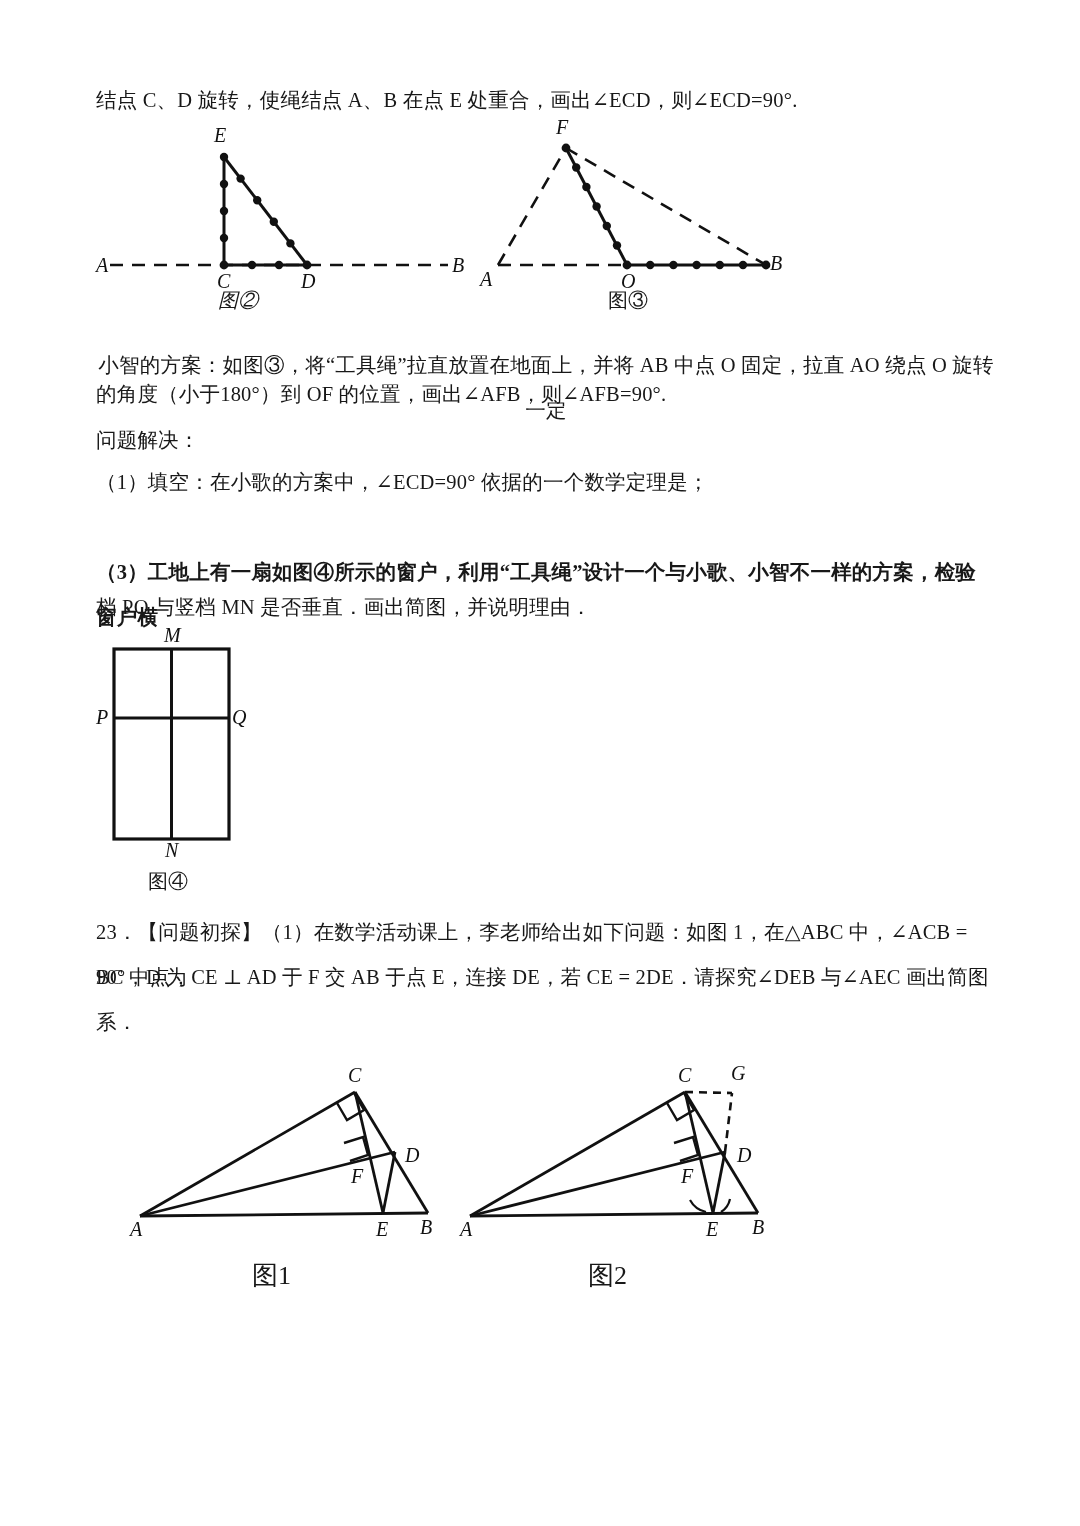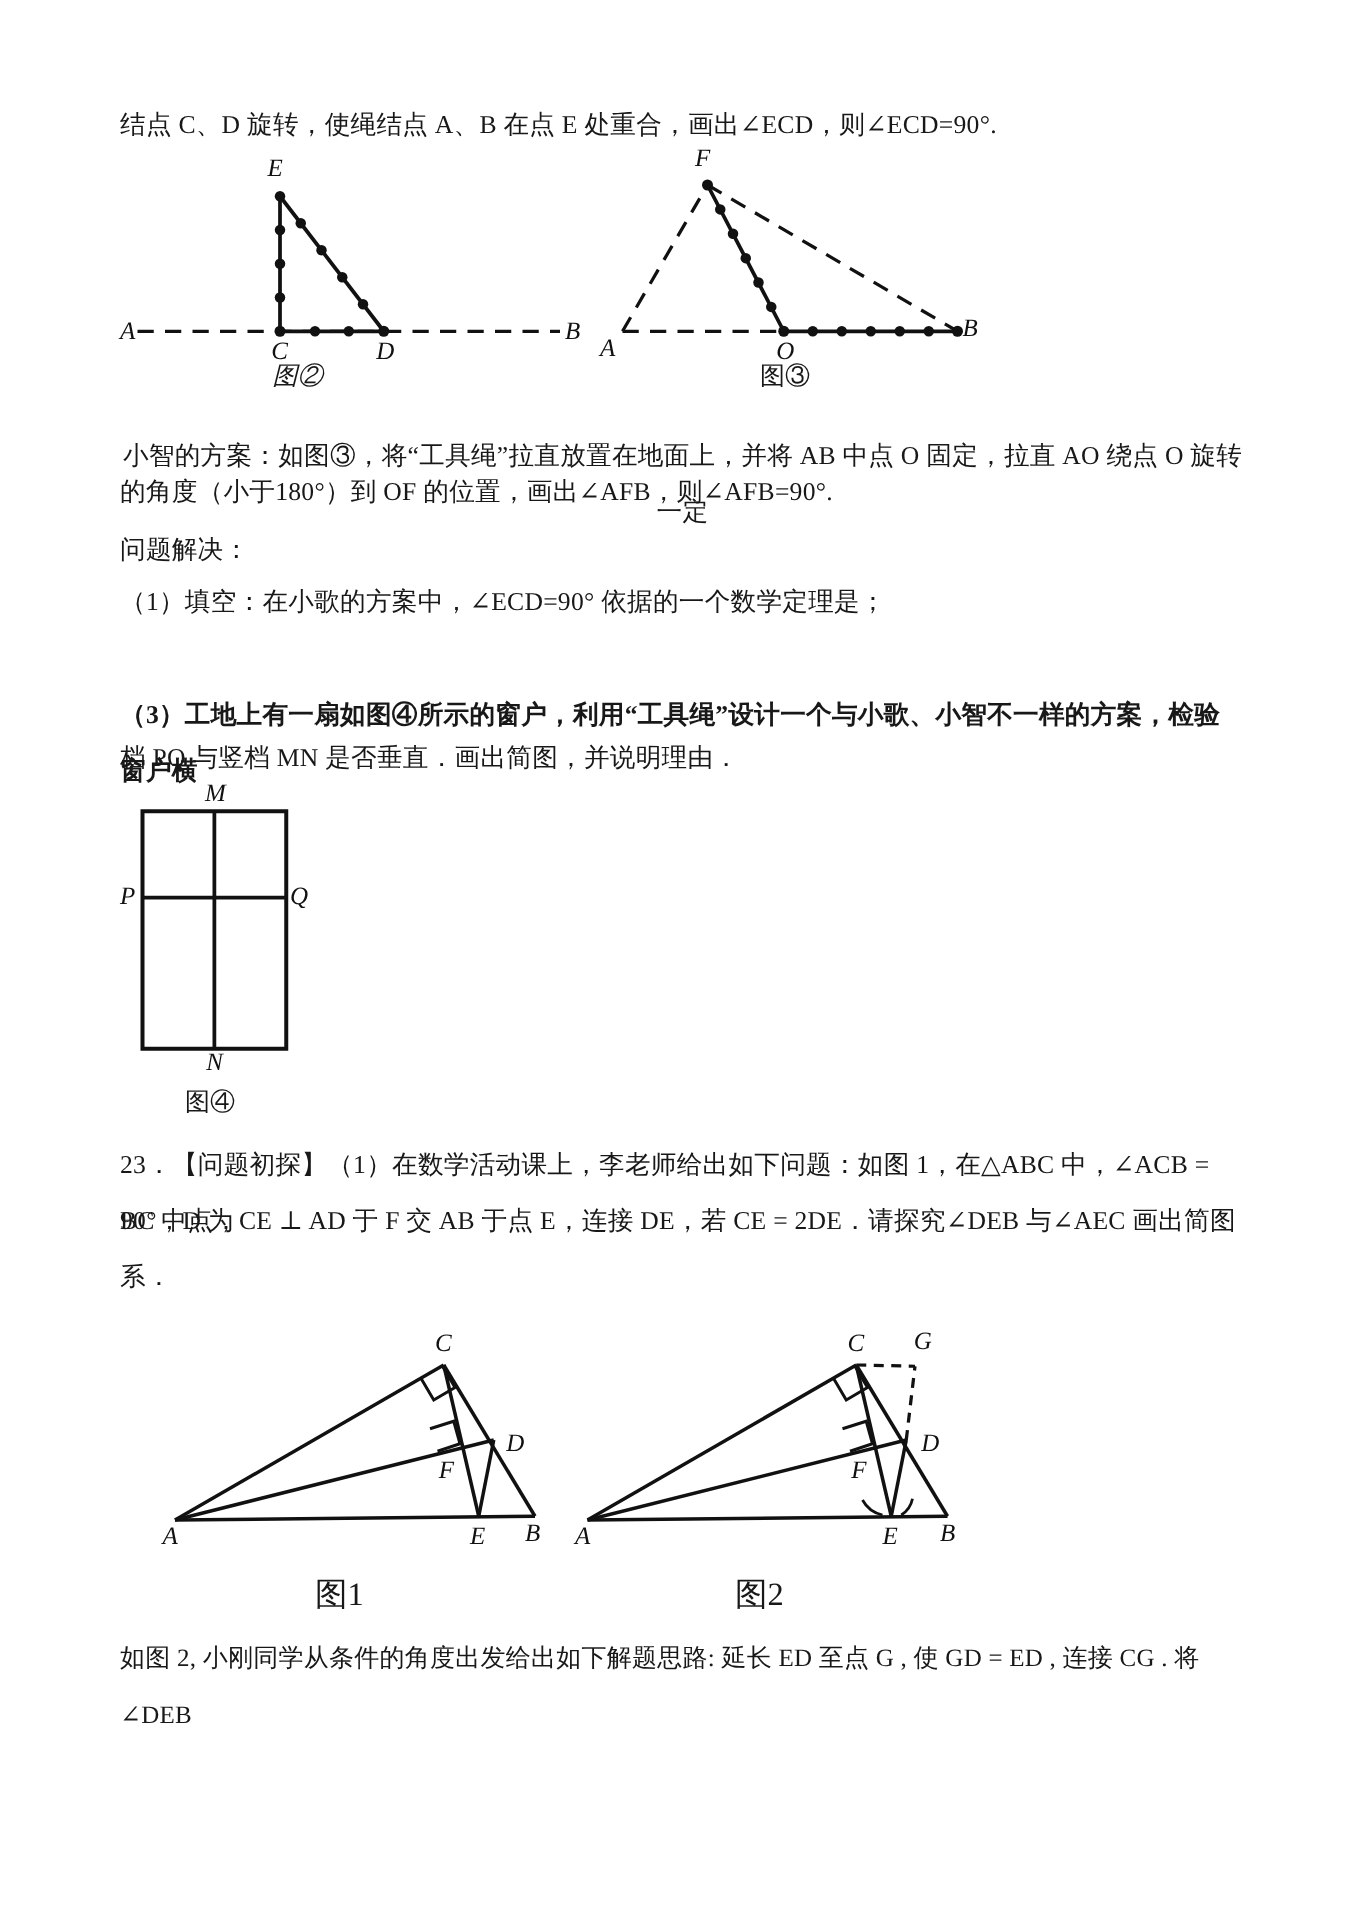--- a/index.html
+++ b/index.html
@@ -214,15 +214,14 @@
     <span class="pt-label" style="left:228px; top:4px;">C</span>
     <span class="pt-label" style="left:281px; top:2px;">G</span>
     <span class="pt-label" style="left:287px; top:84px;">D</span>
     <span class="pt-label" style="left:231px; top:105px;">F</span>
     <span class="pt-label" style="left:10px; top:158px;">A</span>
     <span class="pt-label" style="left:256px; top:158px;">E</span>
     <span class="pt-label" style="left:302px; top:156px;">B</span>
   </div>
   <div class="caption" style="left:588px; top:1258px; font-size:26px;">图2</div>
 
-  <div class="para" style="left:96px; top:1305px; width:905px; font-size:20px;">如图 2, 小刚同学从条件的角度出发给出如下解题思路: 延长 ED 至点 G , 使 GD = ED , 连接 CG . 将∠DEB</div>
 
 </div>
 
 </body></html>

